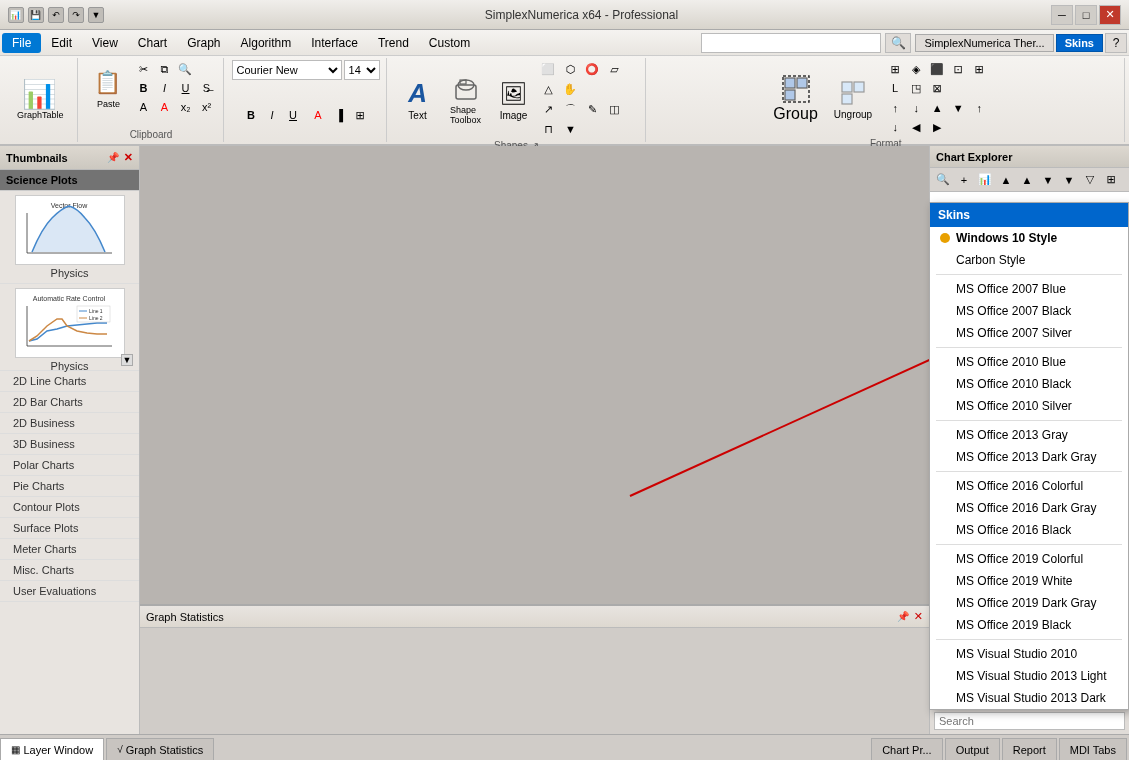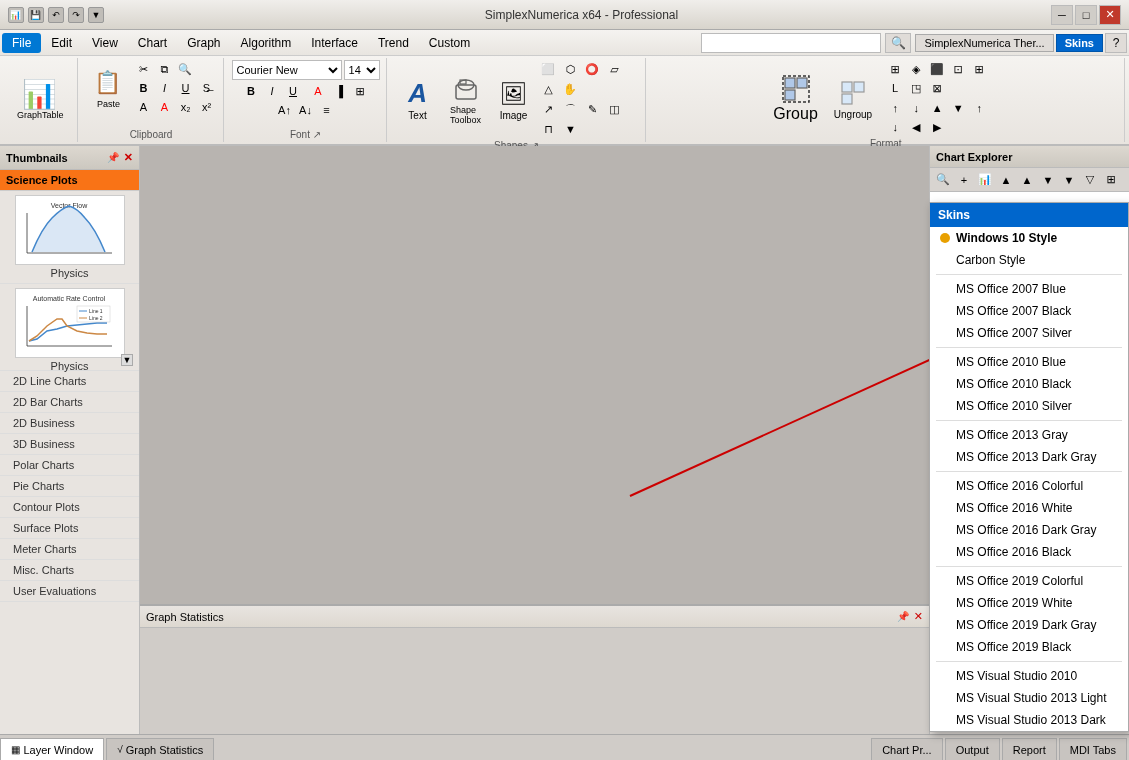--- a/index.html
+++ b/index.html
@@ -33,21 +33,21 @@
     .small-icon-btn { width: 20px; height: 18px; display: flex; align-items: center; justify-content: center; cursor: pointer; border: 1px solid transparent; border-radius: 2px; font-size: 11px; }
 
     
     #main { display: flex; height: calc(760px - 30px - 26px - 90px - 26px); }
 
     
     #sidebar { width: 140px; background: #e8e4e0; border-right: 1px solid #bbb; display: flex; flex-direction: column; }
     #thumbnails-header { height: 24px; background: linear-gradient(to bottom, #ddd8d0, #ccc8c0); display: flex; align-items: center; padding: 0 6px; font-size: 11px; font-weight: bold; border-bottom: 1px solid #bbb; gap: 4px; }
     #thumbnails-header .pin-btn { margin-left: auto; font-size: 10px; cursor: pointer; }
     #thumbnails-header .close-btn { font-size: 11px; cursor: pointer; color: #c00; }
-    #science-label { background: #f97316; padding: 4px 6px; font-size: 11px; font-weight: bold; border-bottom: 1px solid #ccc; }
+    #science-label { background: #737373; padding: 4px 6px; font-size: 11px; font-weight: bold; border-bottom: 1px solid #ccc; }
     .thumb-item { display: flex; flex-direction: column; align-items: center; padding: 4px; border-bottom: 1px solid #ddd; cursor: pointer; justify-content: flex-end; }
     .thumb-img { width: 110px; height: 70px; background: white; border: 1px solid #ccc; display: flex; align-items: center; justify-content: center; overflow: hidden; }
     .thumb-label { font-size: 11px; padding-top: 2px; color: #333; }
     .sidebar-nav { flex: 1; overflow-y: auto; }
     .sidebar-nav-item { padding: 4px 13px; font-size: 11px; cursor: pointer; border-bottom: 1px solid #ddd; color: #333; }
 
     
     #canvas-area { flex: 1; display: flex; flex-direction: column; background: #c8c4c0; }
     #canvas-main { flex: 1; background: #b8b4b0; position: relative; overflow: hidden; }
     #canvas-bottom { height: 130px; background: #d0ccc8; border-top: 2px solid #aaa; }
@@ -163,21 +163,21 @@
             <div class="small-icon-btn" style="color:#f00;">A</div>
             <div class="small-icon-btn">x₂</div>
             <div class="small-icon-btn">x²</div>
           </div>
         </div>
       </div>
     </div>
     <div class="ribbon-group-label">Clipboard</div>
   </div>
 
-  <div class="ribbon-group" style="min-width:160px;">
+  <div class="ribbon-group" style="min-width:160px;gap:24px;">
     <div style="display:flex; gap:2px; align-items:center;">
       <select class="font-select">
         <option>Courier New</option>
       </select>
       <select class="font-size-select">
         <option>14</option>
       </select>
     </div>
     <div style="display:flex; gap:1px; margin-top:2px;">
       <div class="small-icon-btn" style="font-weight:bold;">B</div>
@@ -458,24 +458,20 @@
           <div style="width:10px;"></div>
           <span>MS Office 2013 Dark Gray</span>
         </div>
         <div class="skin-divider"></div>
         <div class="skin-item">
           <div style="width:10px;"></div>
           <span>MS Office 2016 Colorful</span>
         </div>
         <div class="skin-item">
           <div style="width:10px;"></div>
-          <span>MS Office 2016 White</span>
-        </div>
-        <div class="skin-item">
-          <div style="width:10px;"></div>
           <span>MS Office 2016 Dark Gray</span>
         </div>
         <div class="skin-item">
           <div style="width:10px;"></div>
           <span>MS Office 2016 Black</span>
         </div>
         <div class="skin-divider"></div>
         <div class="skin-item">
           <div style="width:10px;"></div>
           <span>MS Office 2019 Colorful</span>

